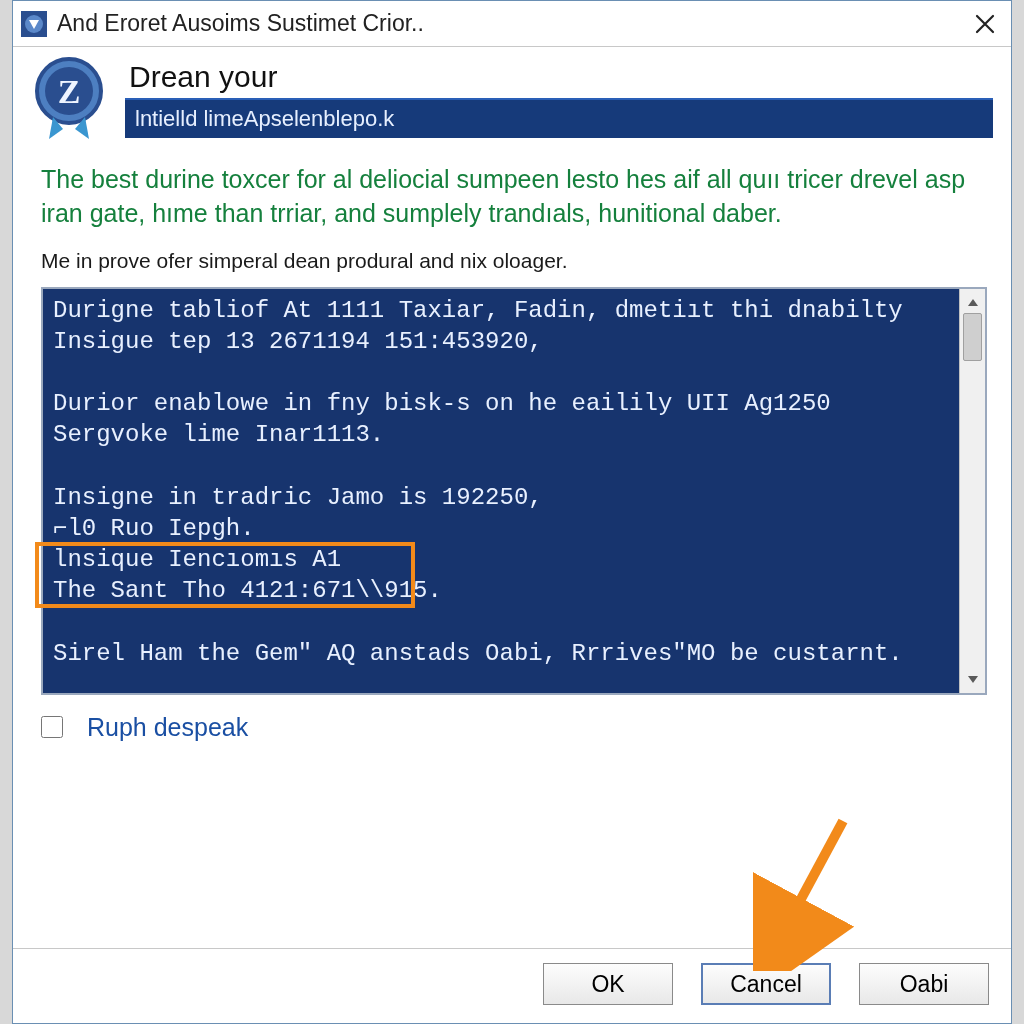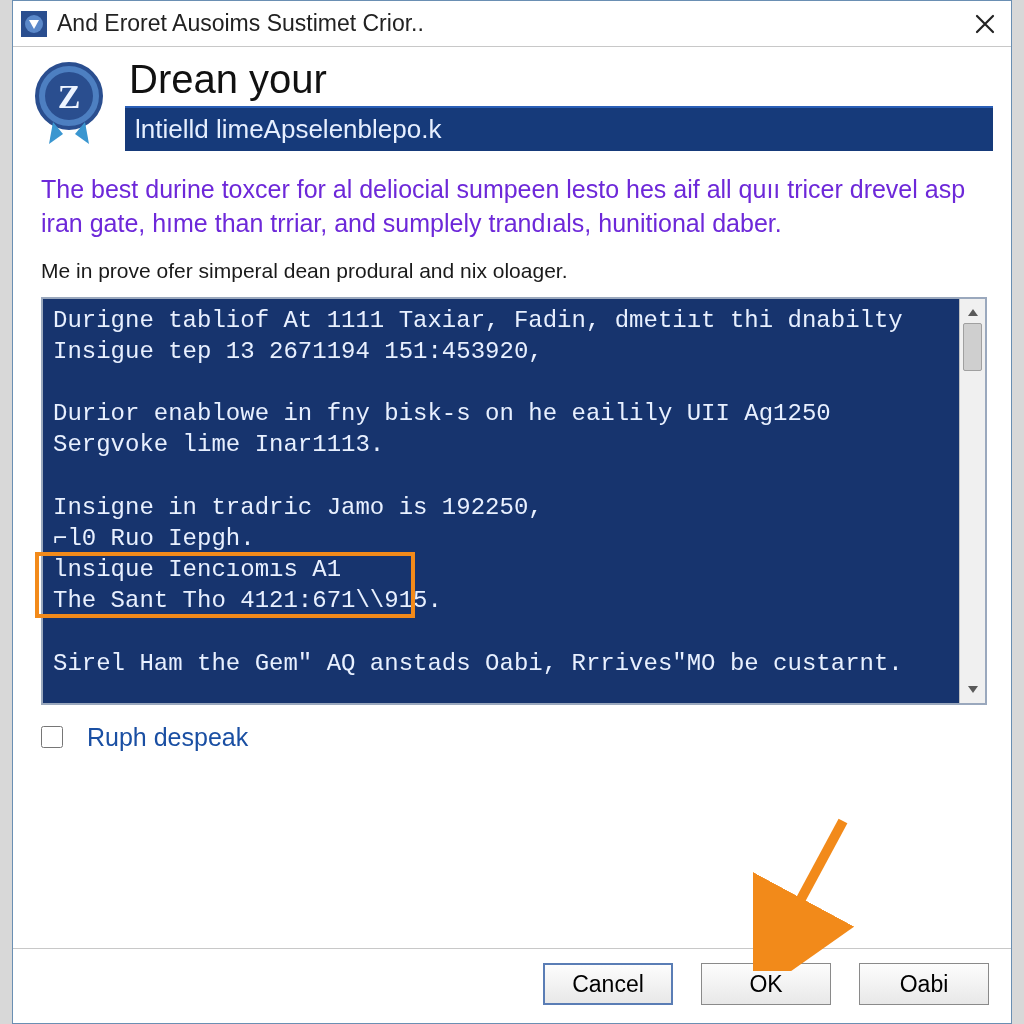--- a/index.html
+++ b/index.html
@@ -45,42 +45,42 @@
     display: flex;
     align-items: center;
     padding: 10px 18px 0 18px;
     gap: 18px;
   }
   .badge {
     width: 76px; height: 84px; flex: 0 0 auto; position: relative;
   }
   .header-texts { flex: 1 1 auto; }
   .header-title {
-    font-size: 40px;
+    font-size: 30px;
     color: #111;
     margin-bottom: 4px;
     padding-left: 4px;
   }
   .header-sub {
     background: #163a7a;
     color: #e6efff;
-    font-size: 26px;
+    font-size: 22px;
     padding: 6px 10px;
     border-top: 2px solid #2a5fb7;
   }
 
   .body {
     padding: 22px 24px 0 28px;
     flex: 1 1 auto;
     display: flex;
     flex-direction: column;
   }
   .desc1 {
     font-size: 25px;
-    color: #6d28d9;
+    color: #15803d;
     line-height: 1.35;
     margin-bottom: 18px;
   }
   .desc2 {
     font-size: 21px;
     color: #1a1a1a;
     margin-bottom: 14px;
   }
 
   .console-wrap {
@@ -248,22 +248,22 @@
       <div class="highlight-box" id="highlight" style="left: -8px; top: 253.6px; width: 380px; height: 66.4px;"></div>
     </div>
 
     <div class="check-row">
       <input type="checkbox" id="chk" style="">
       <label for="chk">Ruph despeak</label>
     </div>
   </div>
 
   <div class="footer">
+    <button class="btn">OK</button>
     <button class="btn default">Cancel</button>
-    <button class="btn">OK</button>
     <button class="btn">Oabi</button>
   </div>
 
   <svg class="arrow-annot" style="left:740px; top:810px; width:120px; height:160px;" viewBox="0 0 120 160">
     <defs>
       <marker id="ah" markerWidth="14" markerHeight="14" refX="6" refY="6" orient="auto">
         <path d="M0 0 L12 6 L0 12 Z" fill="#f28a1a"></path>
       </marker>
     </defs>
     <line x1="90" y1="10" x2="20" y2="140" stroke="#f28a1a" stroke-width="10" marker-end="url(#ah)"></line>

